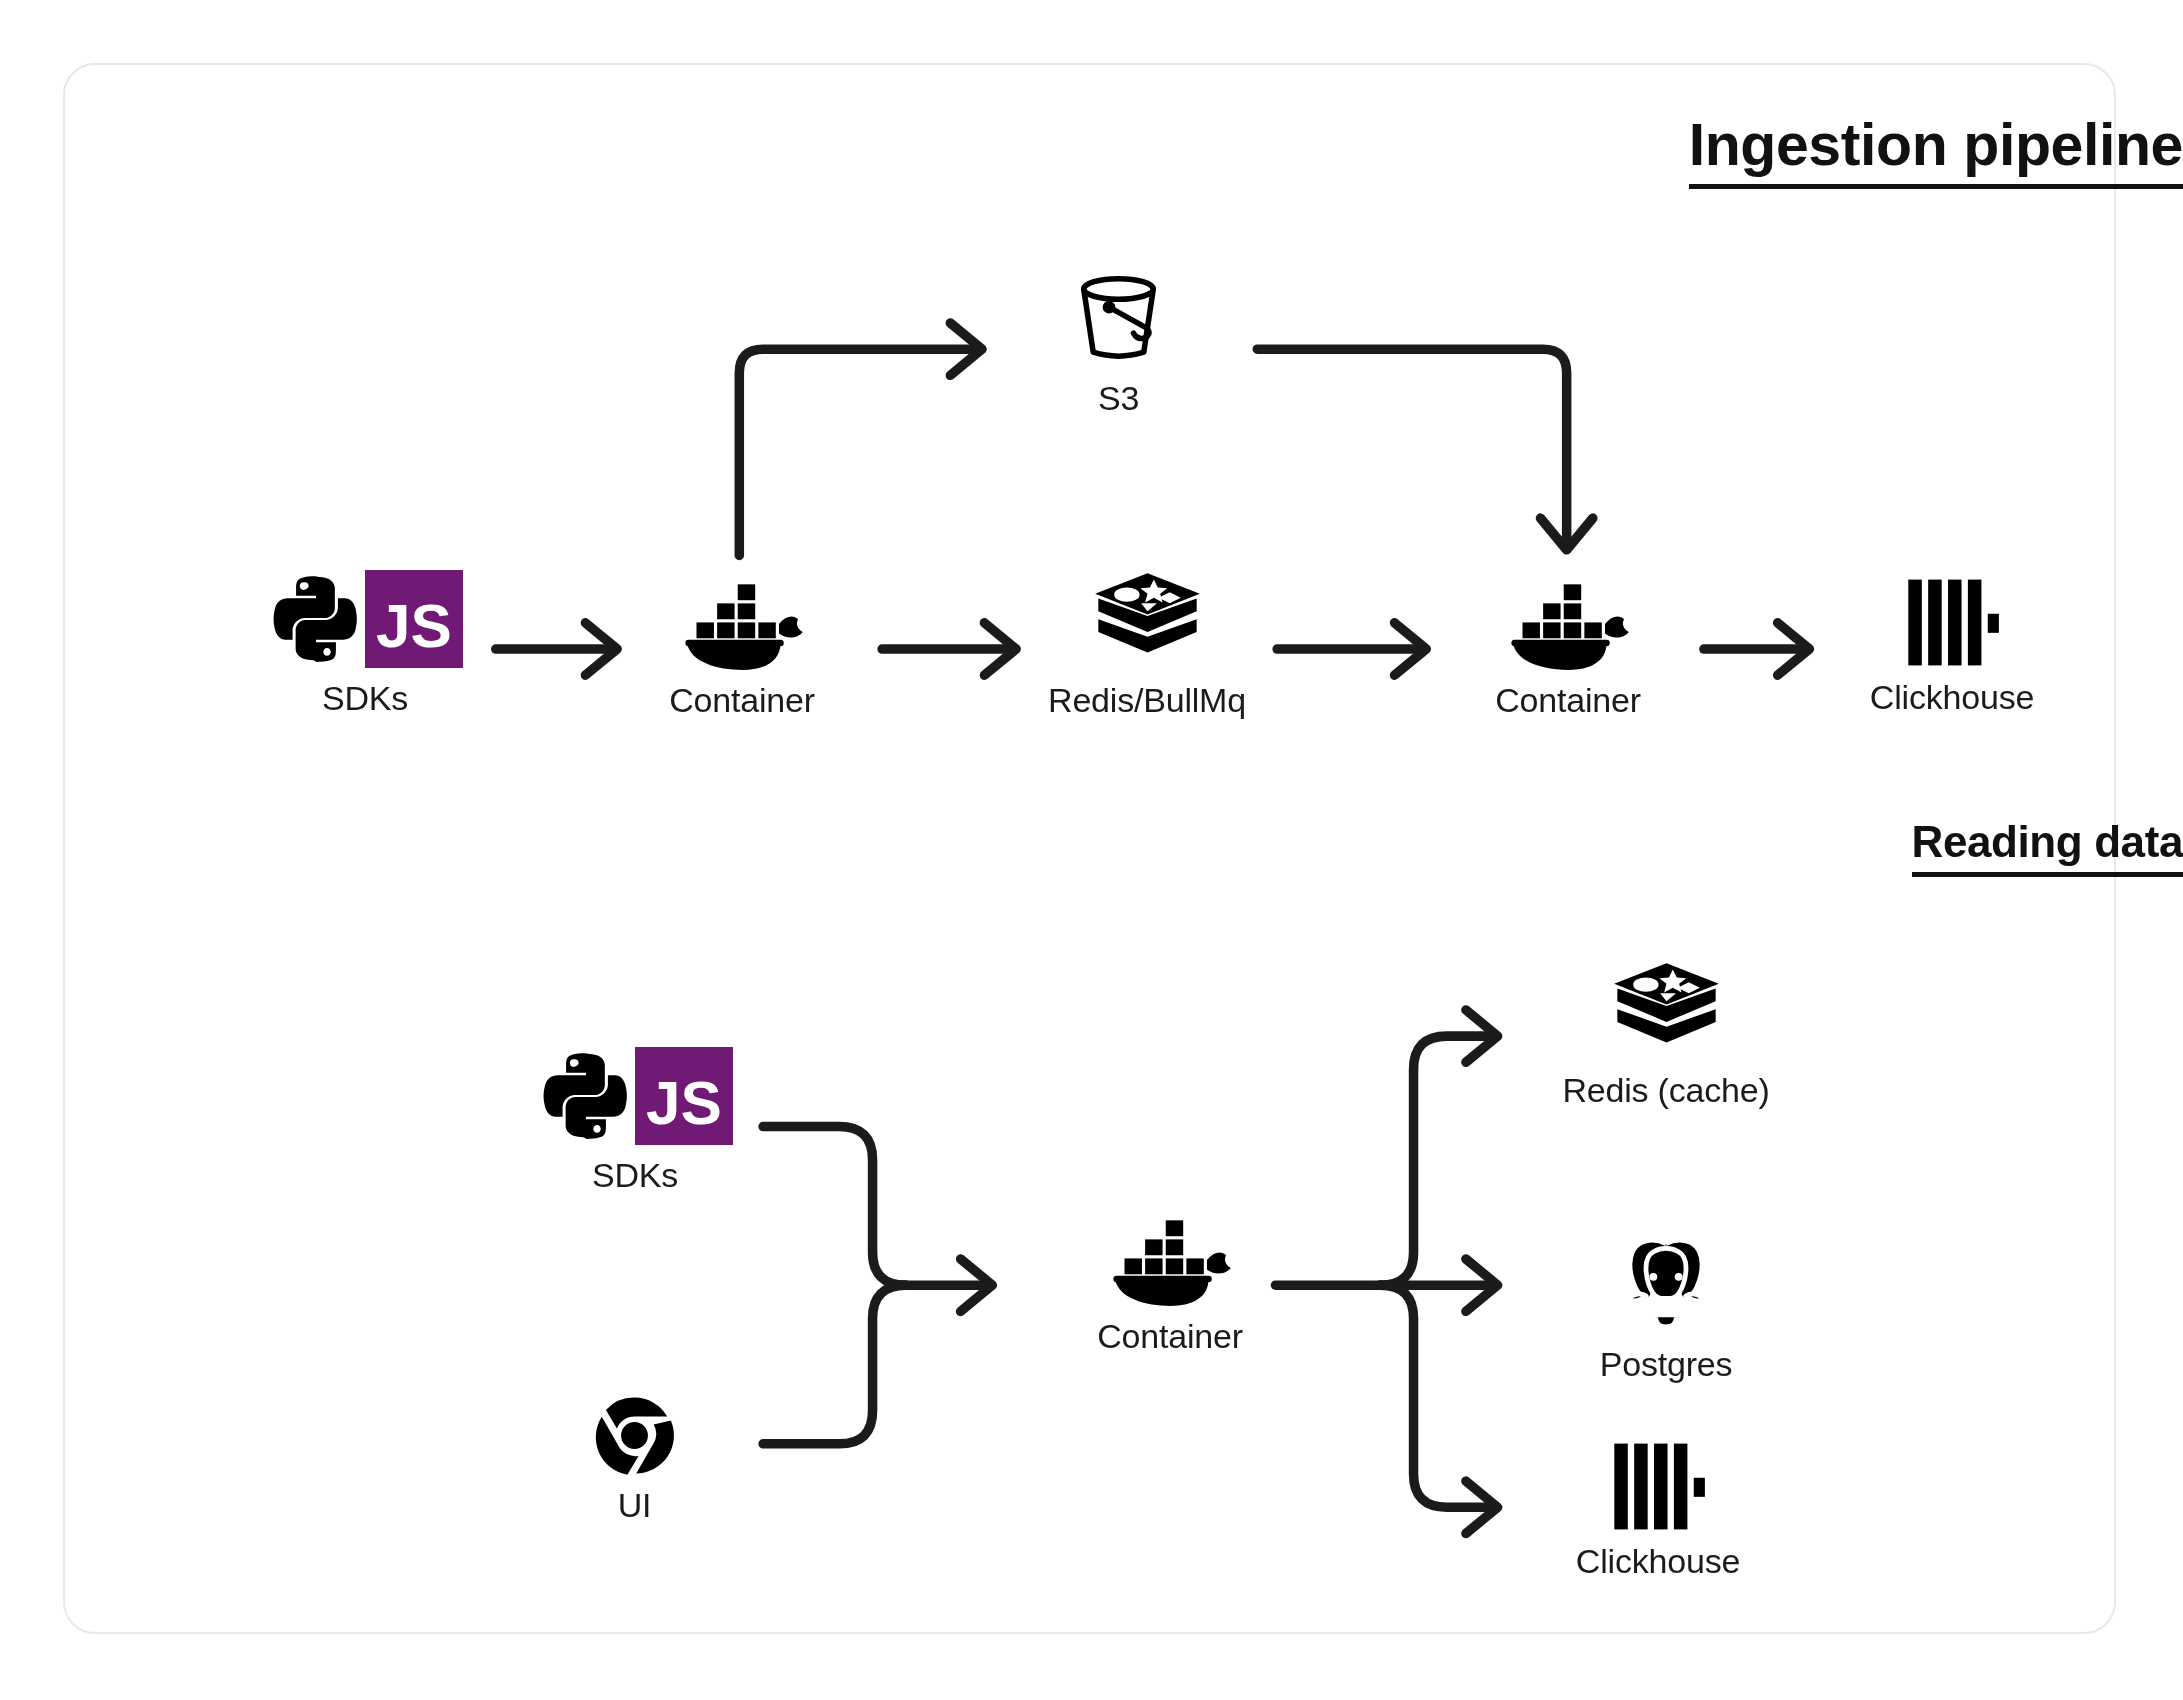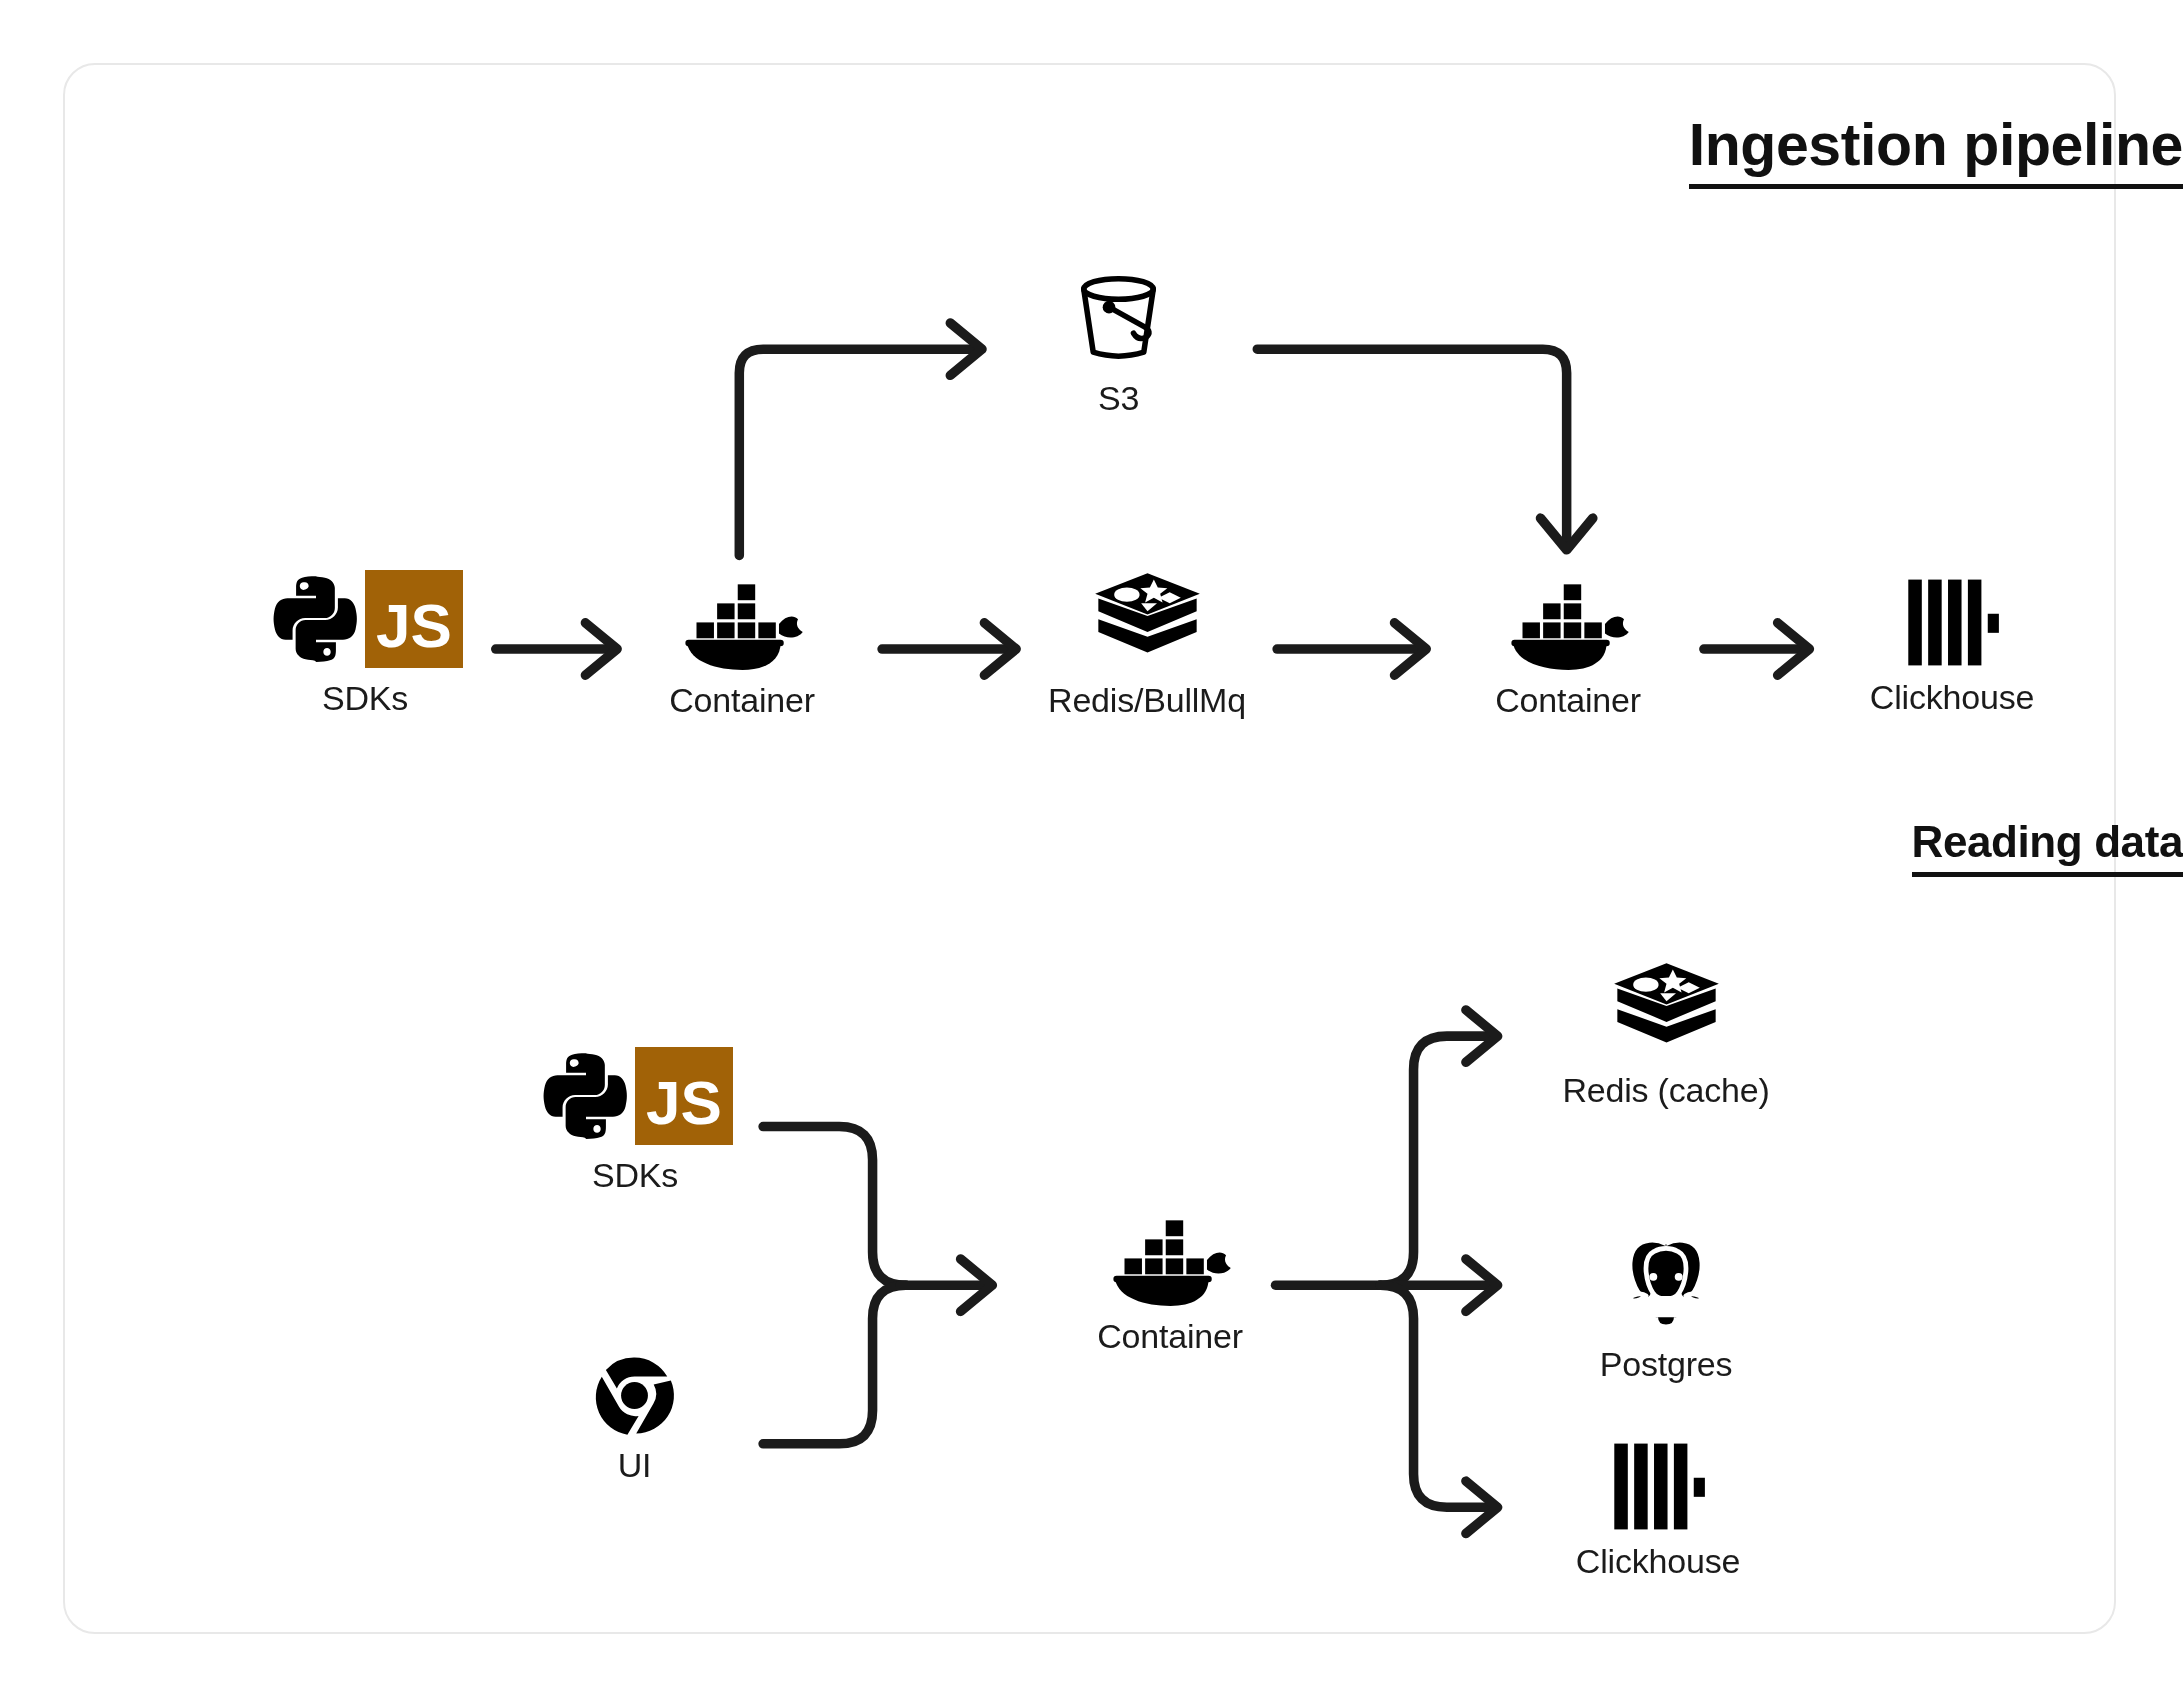--- a/index.html
+++ b/index.html
@@ -67,21 +67,21 @@
     letter-spacing: -0.2px;
   }
   svg { display: block; overflow: visible; }
   .edge-layer {
     position: absolute;
     left: 0; top: 0;
     width: 2183px; height: 1701px;
     pointer-events: none;
   }
   .js-box {
-    background: #a16207;
+    background: #701a75;
     color: #ffffff;
     font-weight: bold;
     display: flex;
     align-items: flex-end;
     justify-content: center;
     font-family: "Liberation Sans", sans-serif;
   }
 </style>
 </head>
 <body>
@@ -288,21 +288,21 @@
         <path fill="#000" d="M32.2 60c3.6 0 6.6-.3 8.9-1 3.3-1 3.9-3 3.9-6.8v-5h-13v-1.7h17.6c3.8 0 7.1-2.3 8.2-6.7 1.2-5.1 1.2-8.3 0-13.6-1-3.9-3.2-6.7-7-6.7h-4.5v6c0 4.3-3.7 8.1-8.2 8.1H25.2c-3.6 0-6.5 3-6.5 6.6v12.3c0 3.5 3 6.2 6.5 6.8 2.2.4 4.5.6 6 1zm7-4c-1.3 0-2.4-1.1-2.4-2.5S37.9 51 39.2 51s2.4 1.1 2.4 2.5S40.5 56 39.2 56z"></path>
       </svg>
     </span>
     <span class="js-box" style="width:98px;height:98px;font-size:62px;line-height:1;padding-bottom:11px;box-sizing:border-box;">
       <span>JS</span>
     </span>
   </div>
   <div class="node-label">SDKs</div>
 </div>
 
-<div class="node" style="left:547px; top:1356px; width:175px;text-align:right;">
+<div class="node" style="left:547px; top:1396px; width:175px;text-align:right;">
   <div class="node-icons">
     <span>
       <svg width="79" height="79" viewBox="0 0 100 100" aria-hidden="true">
         <g fill="#000">
           <path d="M50 2a48 48 0 0 1 41.5 24H50a24 24 0 0 0-22.3 15.2L13.8 17.6A48 48 0 0 1 50 2z"></path>
           <path d="M8.6 26.4 30.2 64a24 24 0 0 0 25 11.8L41 99.6A48 48 0 0 1 8.6 26.4z"></path>
           <path d="M96 31a48 48 0 0 1-43.8 67L74 60a24 24 0 0 0 .3-24z"></path>
           <circle cx="50" cy="50" r="17"></circle>
         </g>
       </svg>

